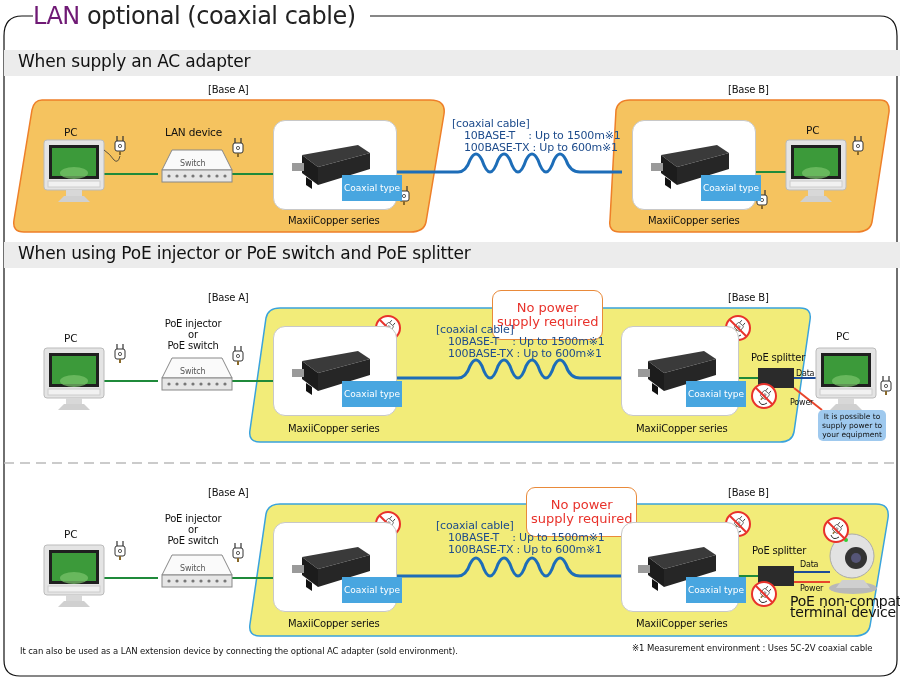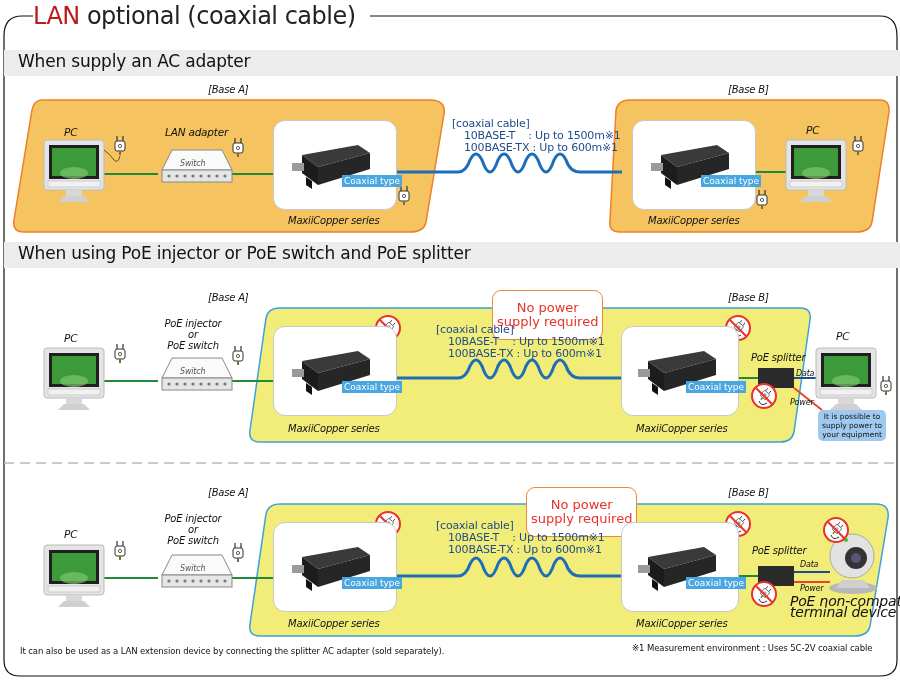--- a/index.html
+++ b/index.html
@@ -1,26 +1,26 @@
 <!DOCTYPE html>
 <html><head>
 <meta charset="utf-8">
 <style>
   html, body { margin:0; padding:0; background:#ffffff; }
   body { width:900px; height:680px; position:relative; overflow:hidden; font-family:"DejaVu Sans", sans-serif; color:#222; }
   .abs { position:absolute; }
   svg.layer { position:absolute; left:0; top:0; }
   .title { left:33px; top:2px; font-size:24px; letter-spacing:-0.5px; white-space:nowrap; }
-  .title .accent { color:#b91c1c; }
+  .title .accent { color:#701a75; }
   .band { left:4px; width:896px; height:26px; background:#ececec; }
   .band span { position:absolute; left:14px; top:1px; font-size:17px; color:#111; white-space:nowrap; letter-spacing:-0.2px; }
-  .lbl { font-size:10px; color:#111; white-space:nowrap; text-align:center; letter-spacing:-0.2px;font-style:italic; }
+  .lbl { font-size:10px; color:#111; white-space:nowrap; text-align:center; letter-spacing:-0.2px; }
   .lbl-b { font-size:10.5px; }
   .devcard { background:#fff; border:1.5px solid #c8c8c8; border-radius:12px; }
-  .coaxtag { background:#48a6e0; color:#fff; font-size:9px; padding:1px 2px; white-space:nowrap; }
+  .coaxtag { background:#48a6e0; color:#fff; font-size:9px; padding:8px 2px; white-space:nowrap; }
   .cabletxt { font-size:11px; color:#1e4c8c; white-space:pre; line-height:12px; letter-spacing:-0.2px; }
   .nopower { border:1.5px solid #e98a3a; border-radius:9px; color:#e8322b; font-size:13px; text-align:center; line-height:14px; background:#fff; padding:10px 4px; white-space:nowrap; }
   .bubble { background:#9fc9ee; border-radius:5px; font-size:7.5px; line-height:9px; color:#111; padding:2px 4px; text-align:center; white-space:nowrap; }
   .note { font-size:8.5px; color:#111; white-space:nowrap; letter-spacing:-0.1px; }
 </style>
 </head>
 <body>
 
 <svg class="layer" width="900" height="680">
   <defs>
@@ -133,21 +133,21 @@
 </svg>
 
 <div class="abs title"><span class="accent">LAN</span><span> optional (coaxial cable)</span></div>
 
 <div class="abs band" style="top:50px">
     <span>When supply an AC adapter</span>
   </div>
 <div class="abs lbl" style="left:208px;top:84px">[Base A]</div>
 <div class="abs lbl" style="left:728px;top:84px">[Base B]</div>
 <div class="abs lbl lbl-b" style="left:64px;top:126px">PC</div>
-<div class="abs lbl lbl-b" style="left:165px;top:126px">LAN adapter</div>
+<div class="abs lbl lbl-b" style="left:165px;top:126px">LAN device</div>
 <div class="abs lbl" style="left:180px;top:159px;font-size:8px;color:#555">Switch</div>
 <div class="abs devcard" style="left:273px;top:120px;width:122px;height:88px">
   <svg width="122" height="88" style="position:absolute;left:0;top:0">
       <use href="#maxii" transform="translate(14,24)"></use>
     </svg>
   <div class="abs coaxtag" style="left:68px;top:54px">Coaxial type</div>
 </div>
 <div class="abs lbl" style="left:288px;top:215px">MaxiiCopper series</div>
 <div class="abs cabletxt" style="left:452px;top:118px"><div>[coaxial cable]</div><div style="padding-left:12px">10BASE-T    : Up to 1500m※1</div><div style="padding-left:12px">100BASE-TX : Up to 600m※1</div></div>
 <div class="abs devcard" style="left:632px;top:120px;width:122px;height:88px">
@@ -217,14 +217,14 @@
     </svg>
   <div class="abs coaxtag" style="left:64px;top:54px">Coaxial type</div>
 </div>
 <div class="abs lbl" style="left:636px;top:618px">MaxiiCopper series</div>
 <div class="abs lbl" style="left:752px;top:545px">PoE splitter</div>
 <div class="abs lbl" style="left:800px;top:560px;font-size:8px">Data</div>
 <div class="abs lbl" style="left:800px;top:584px;font-size:8px">Power</div>
 <div class="abs lbl" style="left:790px;top:596px;font-size:14px;white-space:pre;line-height:11px;width:86px">PoE non-compatible
 terminal device</div>
 
-<div class="abs note" style="left:20px;top:646px">It can also be used as a LAN extension device by connecting the splitter AC adapter (sold separately).</div>
+<div class="abs note" style="left:20px;top:646px">It can also be used as a LAN extension device by connecting the optional AC adapter (sold environment).</div>
 <div class="abs note" style="left:632px;top:643px">※1 Measurement environment : Uses 5C-2V coaxial cable</div>
 
 </body></html>

